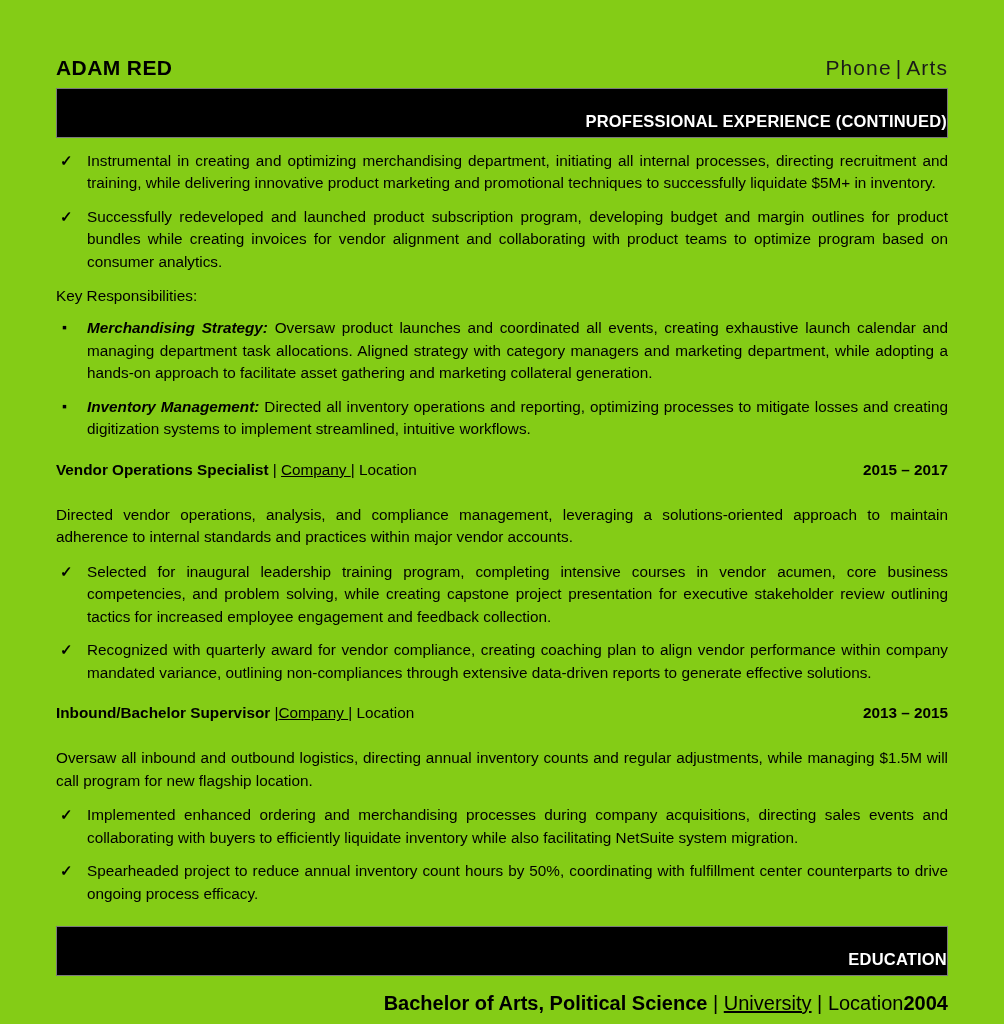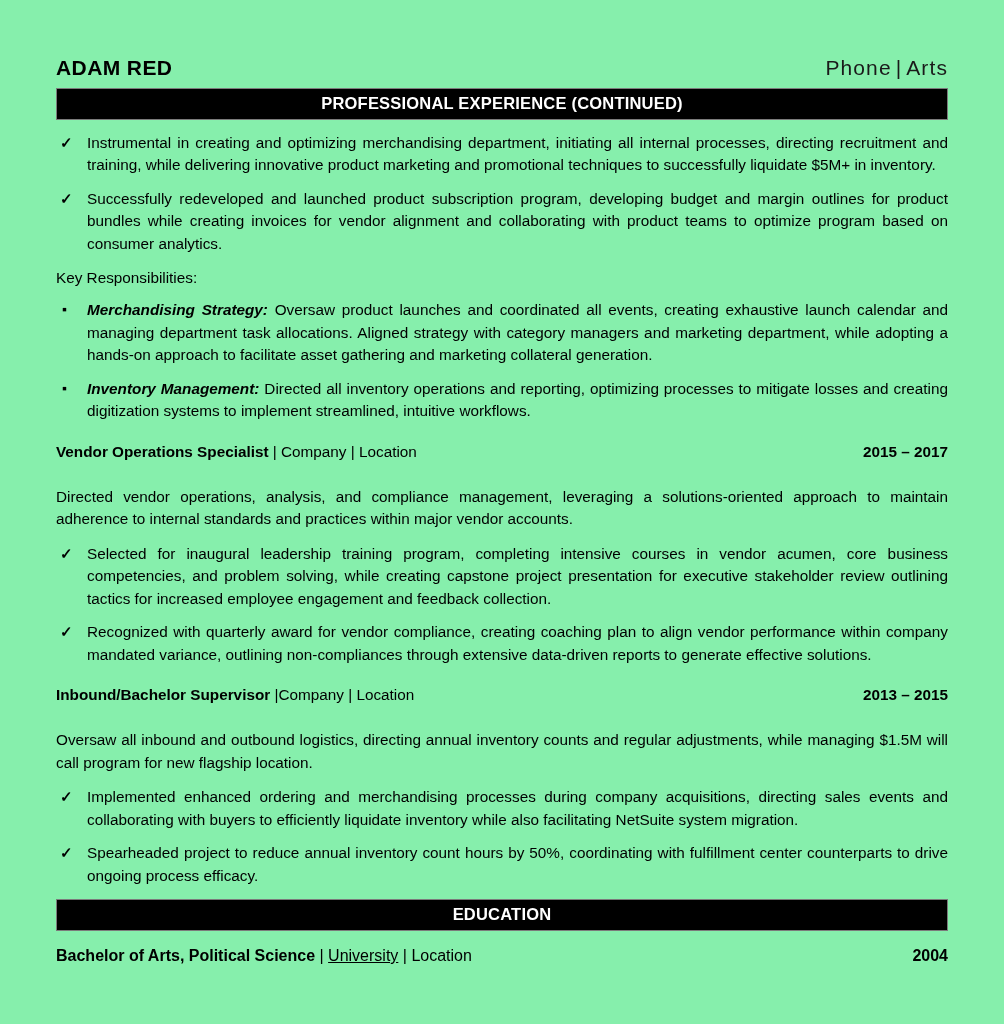--- a/index.html
+++ b/index.html
@@ -14,21 +14,21 @@
     height: 1024px;
     font-family: "Liberation Sans", sans-serif;
     color: #000000;
     -webkit-font-smoothing: antialiased;
   }
 
   .page {
     position: relative;
     width: 1004px;
     height: 1024px;
-    background: #86efac;
+    background: #84cc16;
     padding: 0 56px;
   }
 
   
   .header-row {
     display: flex;
     align-items: baseline;
     justify-content: space-between;
     padding-top: 57px;
   }
@@ -47,30 +47,30 @@
   }
   .contact-sep {
     padding: 0 4px;
   }
 
   
   .section-bar {
     margin-top: 10px;
     background: #000000;
     color: #ffffff;
-    text-align: center;
+    text-align: right;
     font-size: 16.5px;
     font-weight: bold;
     letter-spacing: 0.2px;
-    padding: 5px 0 6px 0;
+    padding: 23px 0 6px 0;
     border: 1px solid #7b7b7b;
     line-height: 1.15;
   }
   .section-bar.education-bar {
-    margin-top: 12px;
+    margin-top: 21px;
   }
 
   
   .para {
     font-size: 15.3px;
     line-height: 1.47;
     text-align: justify;
     margin-top: 25px;
   }
 
@@ -122,29 +122,29 @@
   
   .job-row {
     display: flex;
     align-items: baseline;
     justify-content: space-between;
     margin-top: 20px;
     font-size: 15.3px;
   }
   .job-left { white-space: nowrap; }
   .job-title { font-weight: bold; }
-  .job-company { }
+  .job-company { text-decoration: underline; }
   .job-dates { font-weight: bold; white-space: nowrap; }
 
   .edu-row {
     display: flex;
     align-items: baseline;
-    justify-content: space-between;
+    justify-content: flex-end;
     margin-top: 16px;
-    font-size: 16px;
+    font-size: 20px;
   }
   .edu-degree { font-weight: bold; }
   .edu-school { text-decoration: underline; }
   .edu-year { font-weight: bold; }
   .edu-loc { }
 </style>
 </head>
 <body>
 
 <div class="page">

